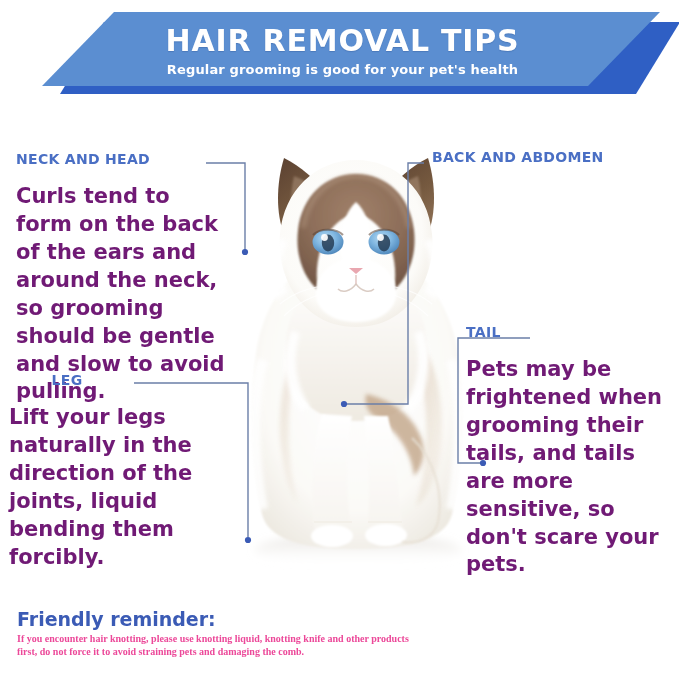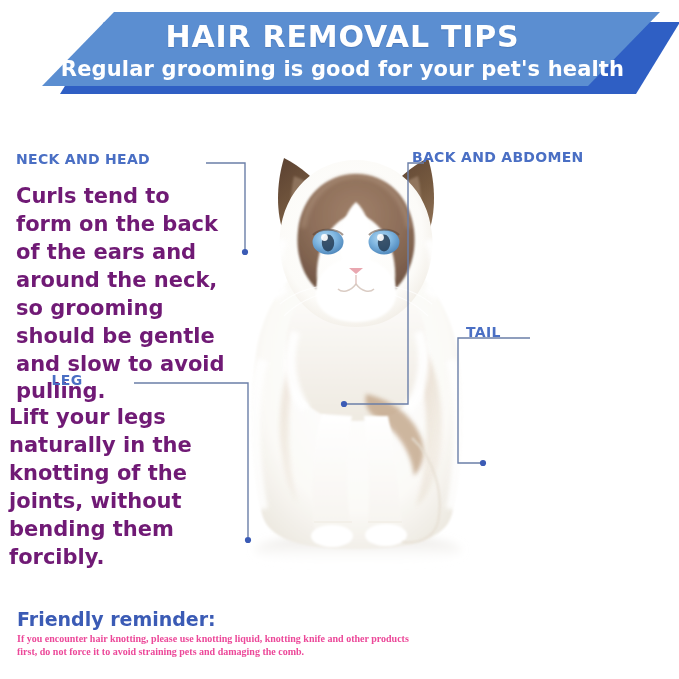--- a/index.html
+++ b/index.html
@@ -27,21 +27,21 @@
     position:absolute; left:0; top:12px; width:679px; height:78px;
     display:flex; flex-direction:column; align-items:center; justify-content:center;
     z-index:5; padding-left:6px;
   }
   #title {
     color:#ffffff; font-size:30px; font-weight:bold;
     letter-spacing:0.8px; line-height:1.06; white-space:nowrap;
     text-shadow:0 1px 1px rgba(20,50,110,.22);
   }
   #subtitle {
-    color:#ffffff; font-size:21px; font-weight:bold;
+    color:#ffffff; font-size:13px; font-weight:bold;
     letter-spacing:0.15px; margin-top:5px; white-space:nowrap;
   }
 
   
   #cat-wrap { position:absolute; left:206px; top:118px; width:300px; height:470px; }
   #cat-svg { display:block; width:300px; height:470px; }
 
   
   #connectors { position:absolute; left:0; top:0; width:679px; height:679px;
                 pointer-events:none; z-index:3; }
@@ -50,21 +50,21 @@
   .callout { position:absolute; z-index:4; }
   .c-head {
     color:#4a6fc4; font-weight:bold; font-size:14px;
     letter-spacing:0.3px; line-height:1; white-space:nowrap;
   }
   .c-body {
     color:#701a75; font-weight:bold; font-size:21px;
     line-height:1.33; margin-top:17px;
   }
   #callout-neck  { left:16px;  top:152px; width:212px; }
-  #callout-back  { left:412px; top:150px; width:246px; }
+  #callout-back  { left:432px; top:150px; width:246px; }
   #callout-tail  { left:466px; top:325px; width:208px; text-align:left; }
   #callout-tail .c-head { width:136px; }
   #callout-leg   { left:9px;  top:373px; width:216px; }
   #callout-leg .c-head { text-align:center; width:116px; }
 
   
   #footer { position:absolute; left:17px; top:608px; width:650px; z-index:4; }
   #reminder-title {
     color:#3b5bb5; font-weight:bold; font-size:19px; line-height:1.25;
   }
@@ -284,24 +284,25 @@
   <div class="c-head">NECK AND HEAD</div>
   <div class="c-body">Curls tend to form on the back of the ears and around the neck, so grooming should be gentle and slow to avoid pulling.</div>
 </div>
 
 <div class="callout" id="callout-back">
   <div class="c-head">BACK AND ABDOMEN</div>
 </div>
 
 <div class="callout" id="callout-tail">
   <div class="c-head">TAIL</div>
+  <div class="c-body">Pets may be frightened when grooming their tails, and tails are more sensitive, so don't scare your pets.</div>
 </div>
 
 <div class="callout" id="callout-leg">
   <div class="c-head">LEG</div>
-  <div class="c-body">Lift your legs naturally in the knotting of the joints, without bending them forcibly.</div>
+  <div class="c-body">Lift your legs naturally in the direction of the joints, liquid bending them forcibly.</div>
 </div>
 
 <div id="footer">
   <div id="reminder-title">Friendly reminder:</div>
   <div class="reminder-line">If you encounter hair knotting, please use knotting liquid, knotting knife and other products</div>
   <div class="reminder-line">first, do not force it to avoid straining pets and damaging the comb.</div>
 </div>
 
 </body></html>

